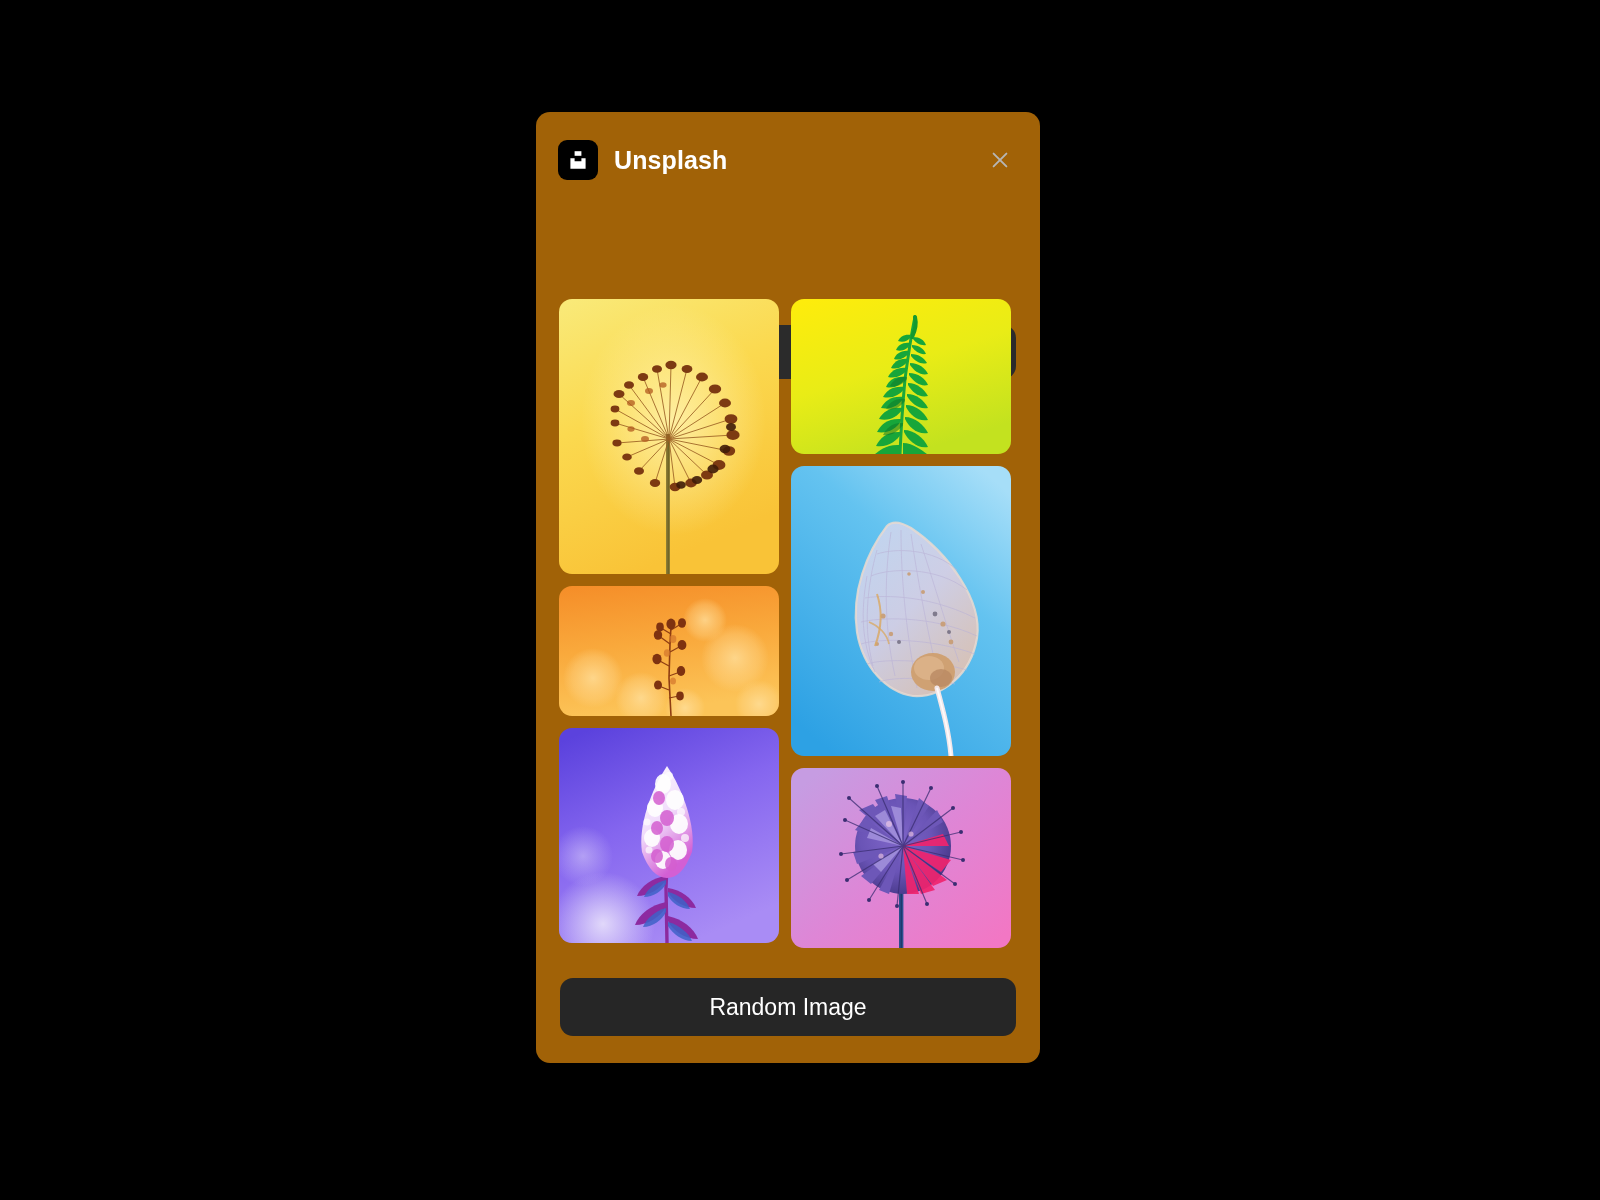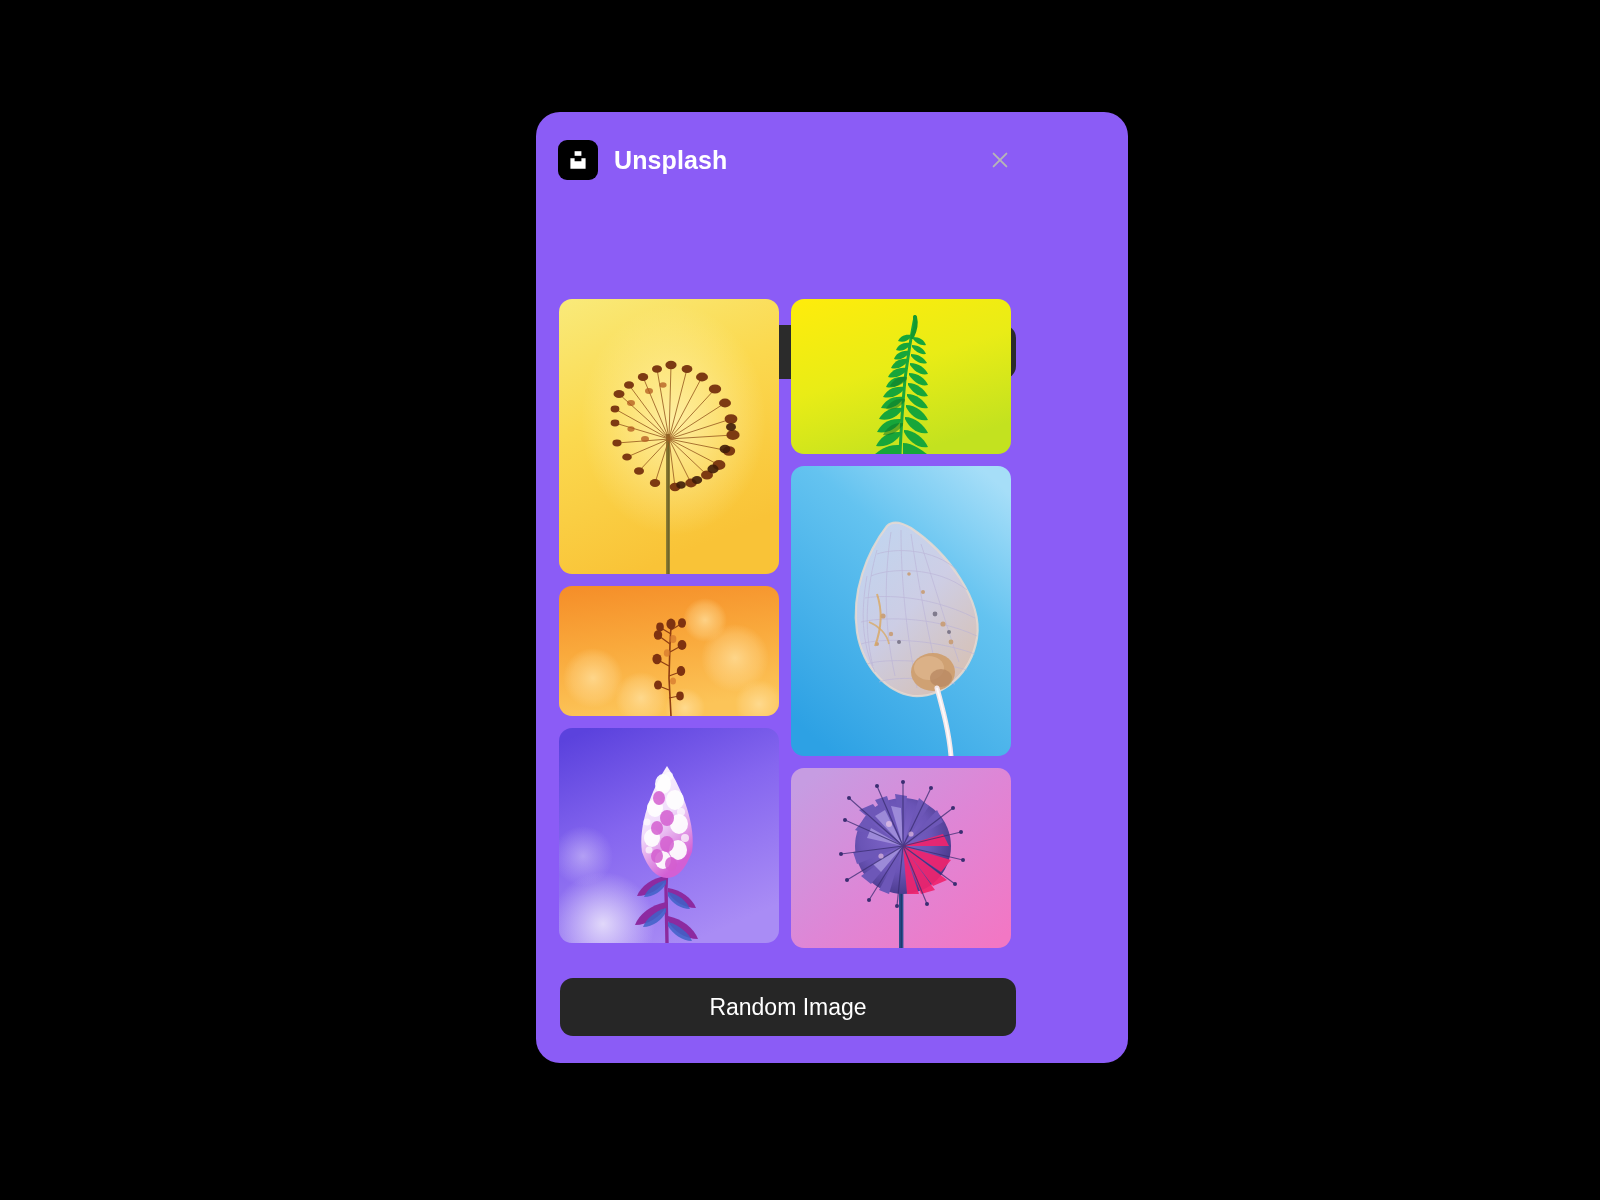--- a/index.html
+++ b/index.html
@@ -20,24 +20,24 @@
     width: 1600px;
     height: 1200px;
     background: #000000;
   }
 
   
   .panel {
     position: absolute;
     left: 536px;
     top: 112px;
-    width: 592px;
+    width: 504px;
     height: 951px;
-    background: #8b5cf6;
-    border-radius: 24px;
+    background: #a16207;
+    border-radius: 14px;
     box-sizing: border-box;
     padding: 0;
     overflow: hidden;
   }
 
   
   .panel-header {
     position: absolute;
     left: 0;
     top: 0;

